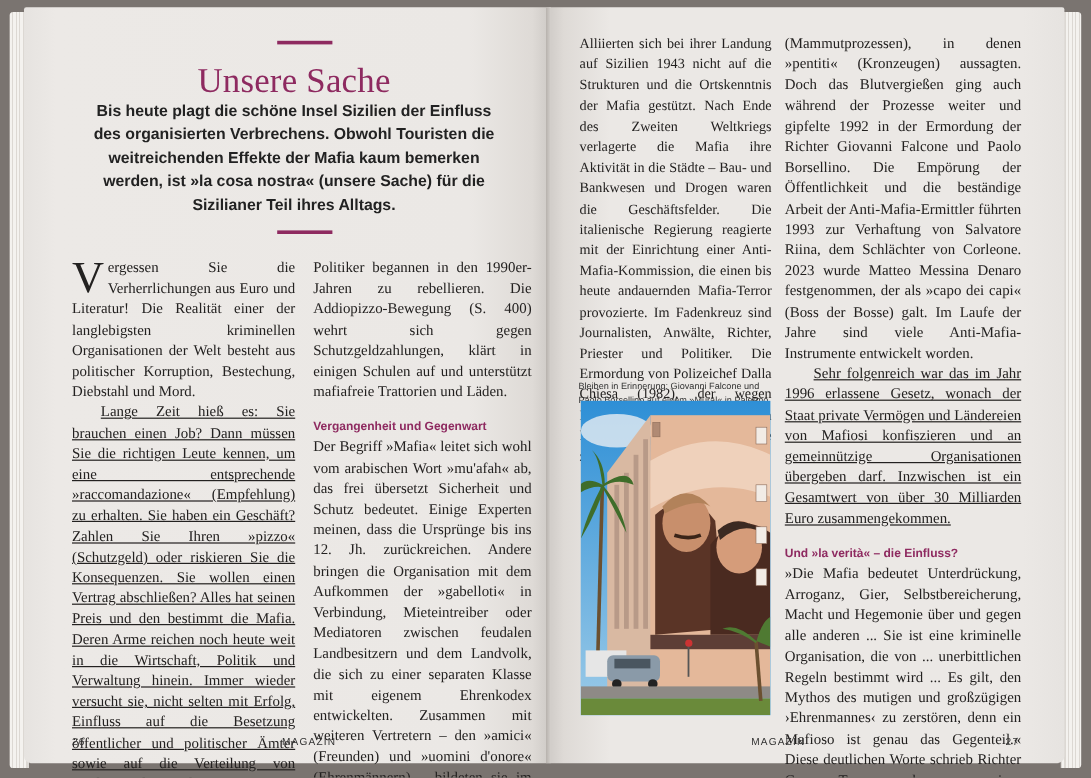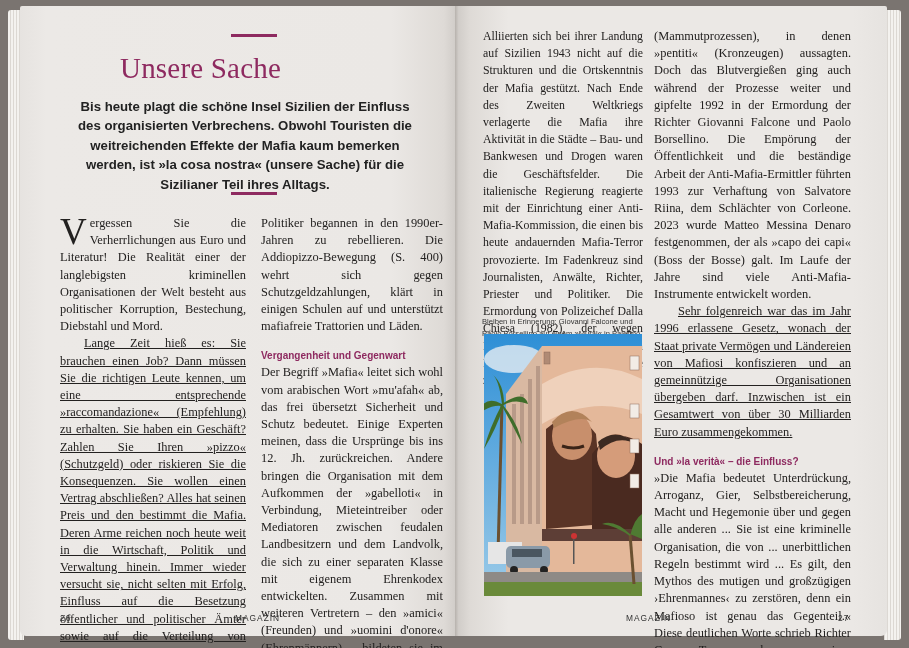--- a/index.html
+++ b/index.html
@@ -33,26 +33,26 @@
     border-radius:0 2px 6px 0;
   }
   .spine {
     position:absolute; left:455px; top:6px; width:4px; height:630px;
     background:linear-gradient(90deg,#b7b2ad,#d4d0cc);
   }
   .rule {
     position:absolute; height:3px; width:46px; background:#8e2a60;
   }
   .title {
-    position:absolute; left:120px; top:52px; width:250px; 
+    position:absolute; left:120px; top:52px; width:250px; text-align:center;
     font-family:"Liberation Serif", serif; font-size:29px; color:#8e2a60;
     letter-spacing:0.2px;
   }
   .lead {
-    position:absolute; left:72px; top:97px; width:346px; text-align:center;
+    position:absolute; left:72px; top:83px; width:346px; text-align:center;
     font-family:"Liberation Sans", sans-serif; font-weight:bold;
     font-size:13.2px; line-height:19.4px; color:#222;
   }
   .col {
     position:absolute; font-family:"Liberation Serif", serif;
     font-size:12.4px; line-height:17.2px; color:#232120;
   }
   .col p { margin:0; }
   .col .ind { text-indent:24px;text-decoration:underline; }
   .dropcap {

